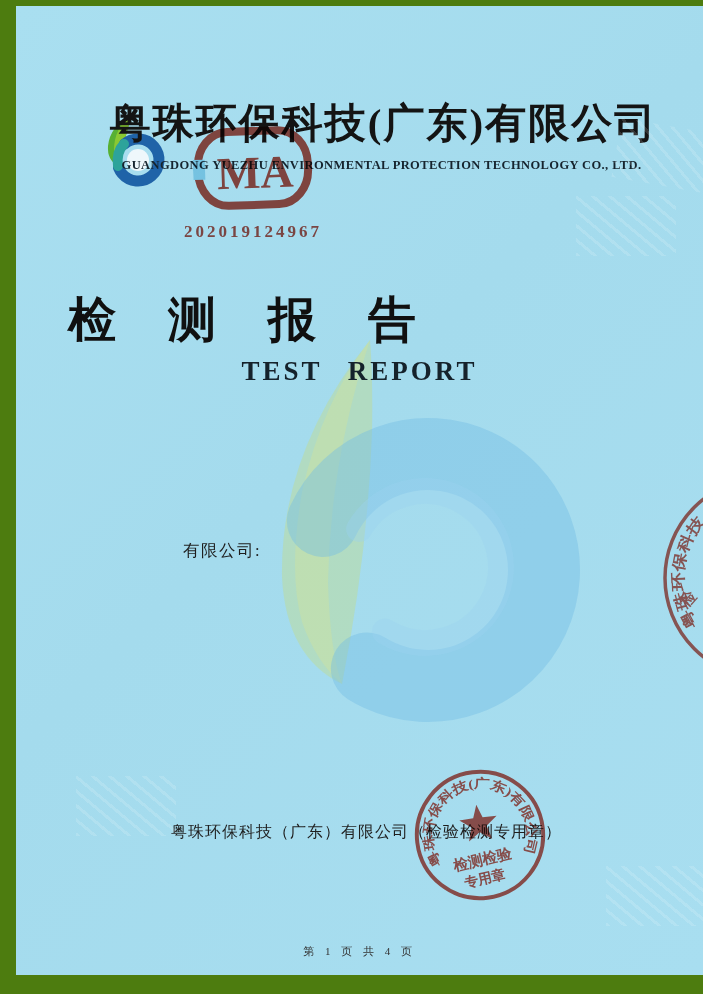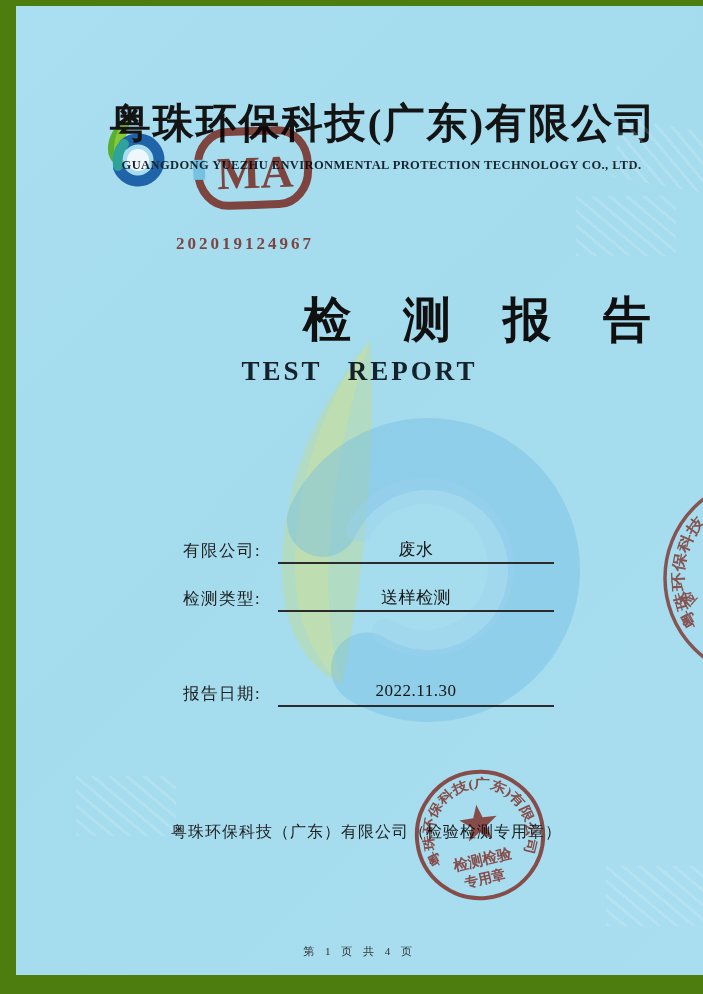--- a/index.html
+++ b/index.html
@@ -25,27 +25,27 @@
   .company-en {
     position:absolute; left:0; right:0; top:152px; text-align:center;
     padding-left:44px; font-size:12.5px; font-weight:bold; color:#16242e;
     letter-spacing:0.4px; white-space:nowrap;
   }
   .cma-stamp {
     position:absolute; left:177px; top:120px; width:120px; height:84px;
     opacity:0.88; transform:rotate(-2deg); mix-blend-mode:multiply;
   }
   .cma-number {
-    position:absolute; left:160px; top:216px; width:170px;
+    position:absolute; left:168px; top:216px; width:170px;
     font-size:17px; color:#b03127; letter-spacing:3px; opacity:0.85;
-    font-weight:bold; mix-blend-mode:multiply; white-space:nowrap;margin-top:12px;
+    font-weight:bold; mix-blend-mode:multiply; white-space:nowrap;
   }
   
   .title-cn {
-    position:absolute; left:0; right:0; top:282px; text-align:right;
+    position:absolute; left:0; right:0; top:282px; text-align:left;
     font-size:48px; font-weight:bold; color:#101010;
     letter-spacing:52px; text-indent:52px; white-space:nowrap;
   }
   .title-en {
     position:absolute; left:0; right:0; top:350px; text-align:center;
     font-size:27px; font-weight:bold; color:#15222b;
     letter-spacing:3px; word-spacing:16px; white-space:nowrap;
   }
   
   .watermark { position:absolute; left:194px; top:316px; width:400px; height:432px; pointer-events:none; }
@@ -118,35 +118,20 @@
       <rect x="0" y="32" width="12" height="20" fill="#a7dcee"></rect>
       <text x="62" y="62" text-anchor="middle" font-size="46" font-weight="bold" fill="#b93529" font-family="Liberation Serif, DejaVu Serif, serif">MA</text>
     </svg>
     <div class="cma-number">202019124967</div>
 
     <div class="title-cn">检测报告</div>
     <div class="title-en">TEST REPORT</div>
 
     <div class="field-row" style="top:532px">
       <span class="field-label">有限公司:</span>
-      <span class="field-line">
-        <span class="field-value">废水</span>
-      </span>
-    </div>
-    <div class="field-row" style="top:580px">
-      <span class="field-label">检测类型:</span>
-      <span class="field-line">
-        <span class="field-value">送样检测</span>
-      </span>
-    </div>
-    <div class="field-row" style="top:675px">
-      <span class="field-label">报告日期:</span>
-      <span class="field-line">
-        <span class="field-value">2022.11.30</span>
-      </span>
     </div>
 
     <div class="footer-company">粤珠环保科技（广东）有限公司（检验检测专用章）</div>
 
     <svg class="main-seal" viewBox="0 0 150 150">
       <circle cx="75" cy="75" r="64" fill="none" stroke="#c8463b" stroke-width="4"></circle>
       <defs>
         <path id="sealArc" d="M 33.4,99 A 48,48 0 1 1 116.6,99" fill="none"></path>
       </defs>
       <text font-size="13" fill="#c8463b" font-weight="bold" font-family="Liberation Serif, DejaVu Serif, serif">

